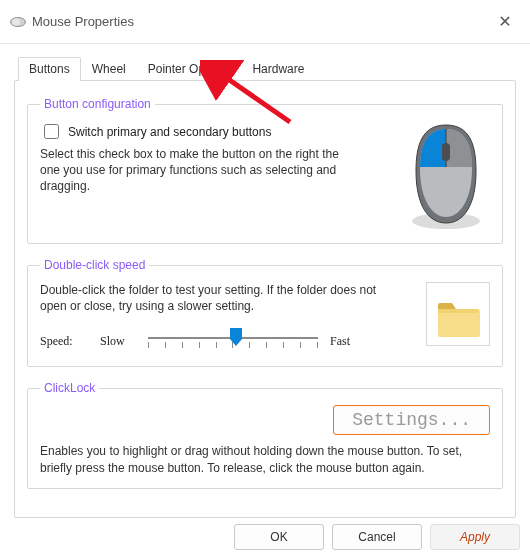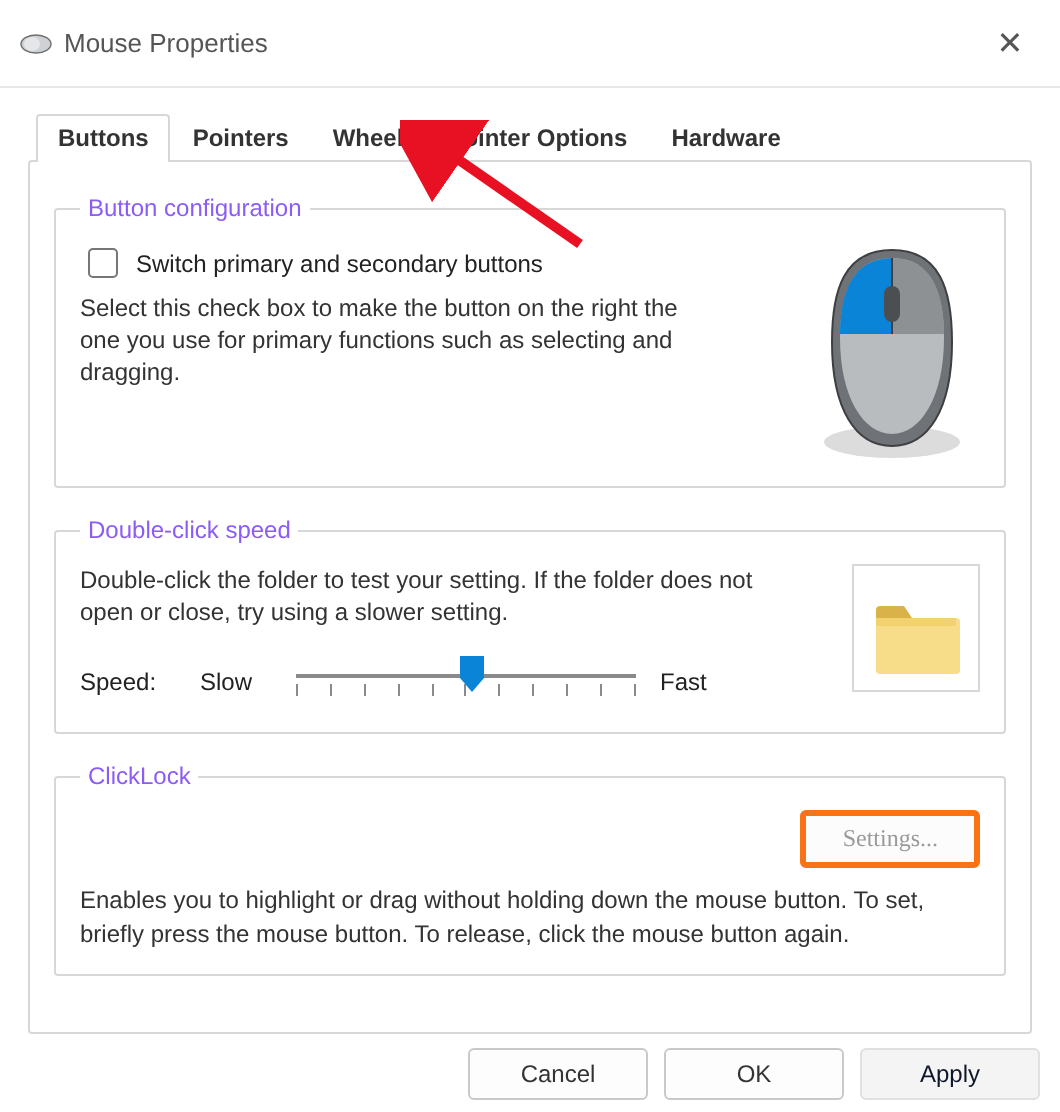--- a/index.html
+++ b/index.html
@@ -25,21 +25,20 @@
   .title-left { display: flex; align-items: center; gap: 6px; }
   .title-icon { width: 16px; height: 12px; }
   .title-text { color: #555; font-size: 13px; }
   .close-x { font-size: 16px; color: #555; width: 30px; text-align: center; cursor: default;}
   .client { padding: 12px 14px 0 14px; }
   .tabs {
     display: flex;
     align-items: center;
     position: relative;
     margin-left: 4px;
-    font-weight: bold;
   }
   .tab {
     padding: 4px 10px 5px 10px;
     font-size: 12px;
     color: #333;
     border: 1px solid transparent;
     border-bottom: none;
     cursor: default;
     position: relative;
     top: 1px;
@@ -77,20 +76,21 @@
     width: 15px; height: 15px;
     accent-color: #444;
   }
   .desc { color: #333; line-height: 1.35; }
   .mouse-svg { width: 88px; height: 110px; flex: 0 0 auto; }
   .slider-row {
     display: flex;
     align-items: center;
     gap: 12px;
     margin-top: 14px;
+    font-family: Liberation Serif, serif;
   }
   .slider-label { width: 48px; }
   .slider-end { width: 36px; }
   .slider-track-wrap { flex: 0 0 170px; position: relative; height: 26px; }
   .slider-track {
     position: absolute;
     left: 0; right: 0; top: 9px;
     height: 2px;
     background: #8a8a8a;
   }
@@ -111,45 +111,45 @@
     width: 64px; height: 64px;
     border: 1px solid #d7d7d7;
     display: flex; align-items: flex-end; justify-content: center;
     padding-bottom: 6px;
     margin-left: auto;
     position: relative;
   }
   .settings-btn {
     margin-left: auto;
     padding: 4px 18px;
-    border: 3px solid #f97316;
+    border: 1px solid #f97316;
     background: #fcfcfc;
     color: #9a9a9a;
     border-radius: 3px;
-    font-family: Liberation Serif, serif;
-    font-size: 12px;
+    font-family: Liberation Mono, monospace;
+    font-size: 18px;
   }
   .footer {
     position: absolute;
     right: 10px;
     bottom: 6px;
     display: flex;
     gap: 8px;
   }
   .btn {
     width: 90px;
     padding: 5px 0;
     border: 1px solid #c9c9c9;
     background: #fdfdfd;
     border-radius: 3px;
     font-family: inherit;
     font-size: 12px;
     color: #333;
   }
-  .btn.dis { color: #0f172a; background: #f4f4f4; border-color: #e0e0e0;}
+  .btn.dis { color: #c2410c; background: #f4f4f4; border-color: #e0e0e0; font-style: italic;}
   
   .arrow-overlay {
     position: absolute;
     pointer-events: none;
     z-index: 50;
   }
 </style>
 </head>
 <body>
 
@@ -161,21 +161,20 @@
     </svg>
     <span class="title-text">Mouse Properties</span>
   </div>
   <div class="close-x">✕</div>
 </div>
 
 <div class="client">
 
   <div class="tabs">
     <div class="tab active">Buttons</div>
-    <div class="tab">Pointers</div>
     <div class="tab">Wheel</div>
     <div class="tab">Pointer Options</div>
     <div class="tab">Hardware</div>
   </div>
 
   <div class="tabpanel">
 
     <fieldset class="group">
       <legend>Button configuration</legend>
       <div class="row">
@@ -252,16 +251,16 @@
 <svg class="arrow-overlay" style="left:200px; top:60px;" width="100" height="70" viewBox="0 0 100 70">
   <defs>
     <marker id="ah" markerWidth="12" markerHeight="12" refX="3" refY="5" orient="auto">
       <path d="M0 0 L10 5 L0 10 Z" fill="#e81123"></path>
     </marker>
   </defs>
   <line x1="90" y1="62" x2="18" y2="12" stroke="#e81123" stroke-width="5" marker-end="url(#ah)"></line>
 </svg>
 
 <div class="footer">
+  <button class="btn">OK</button>
   <button class="btn">Cancel</button>
-  <button class="btn">OK</button>
   <button class="btn dis">Apply</button>
 </div>
 
 </body></html>

